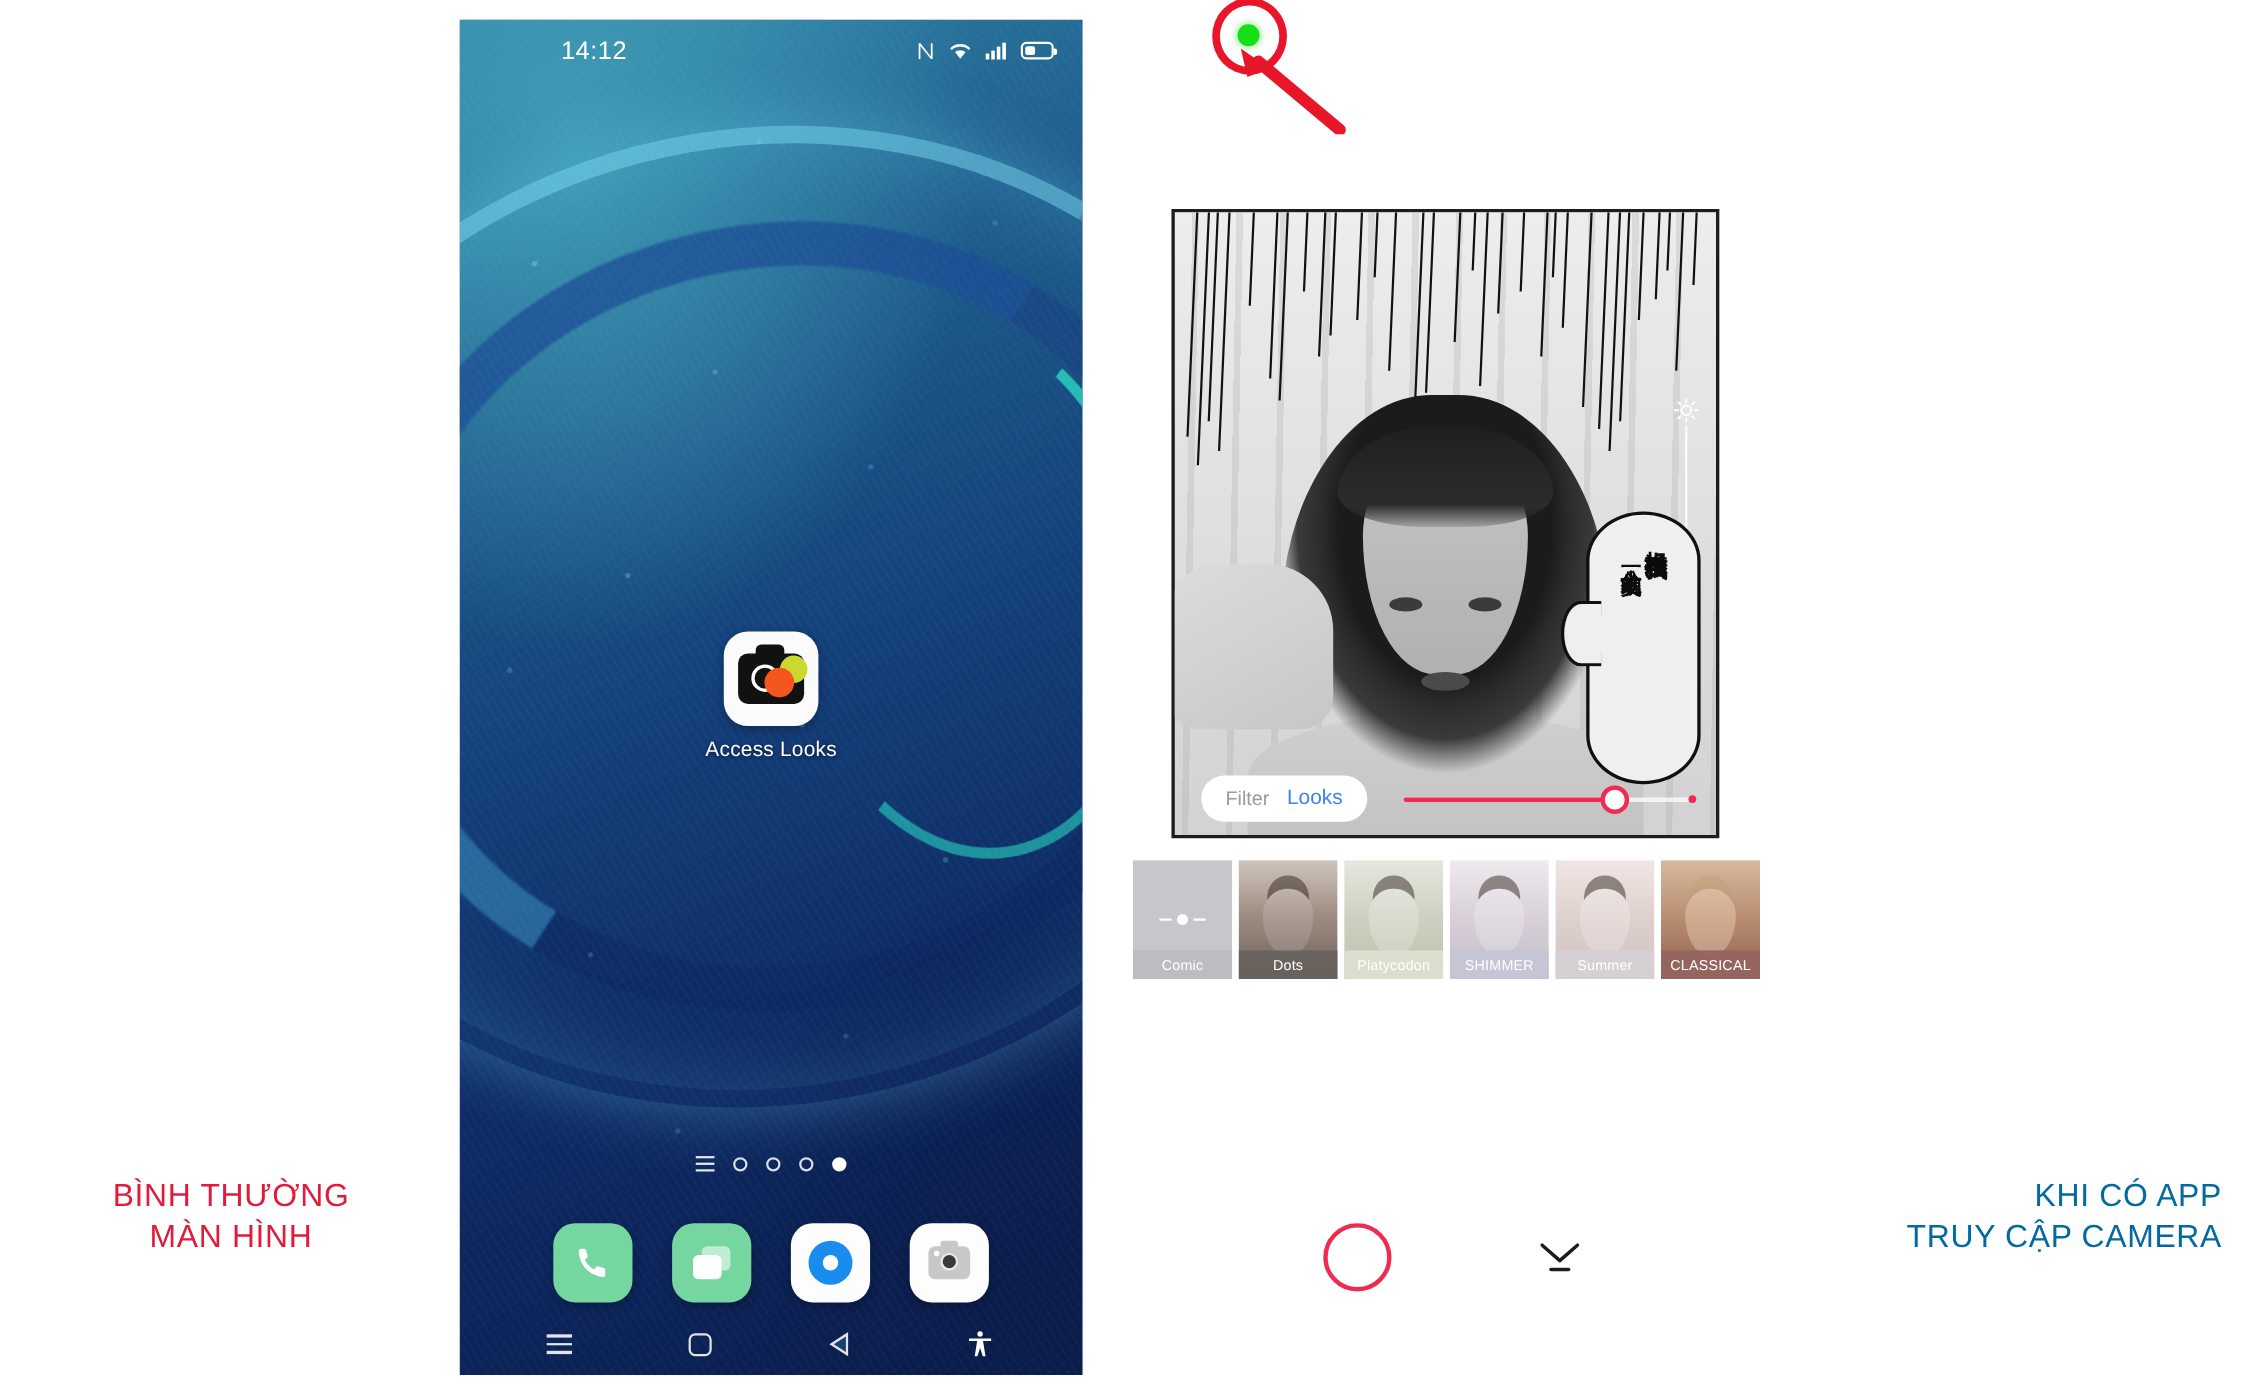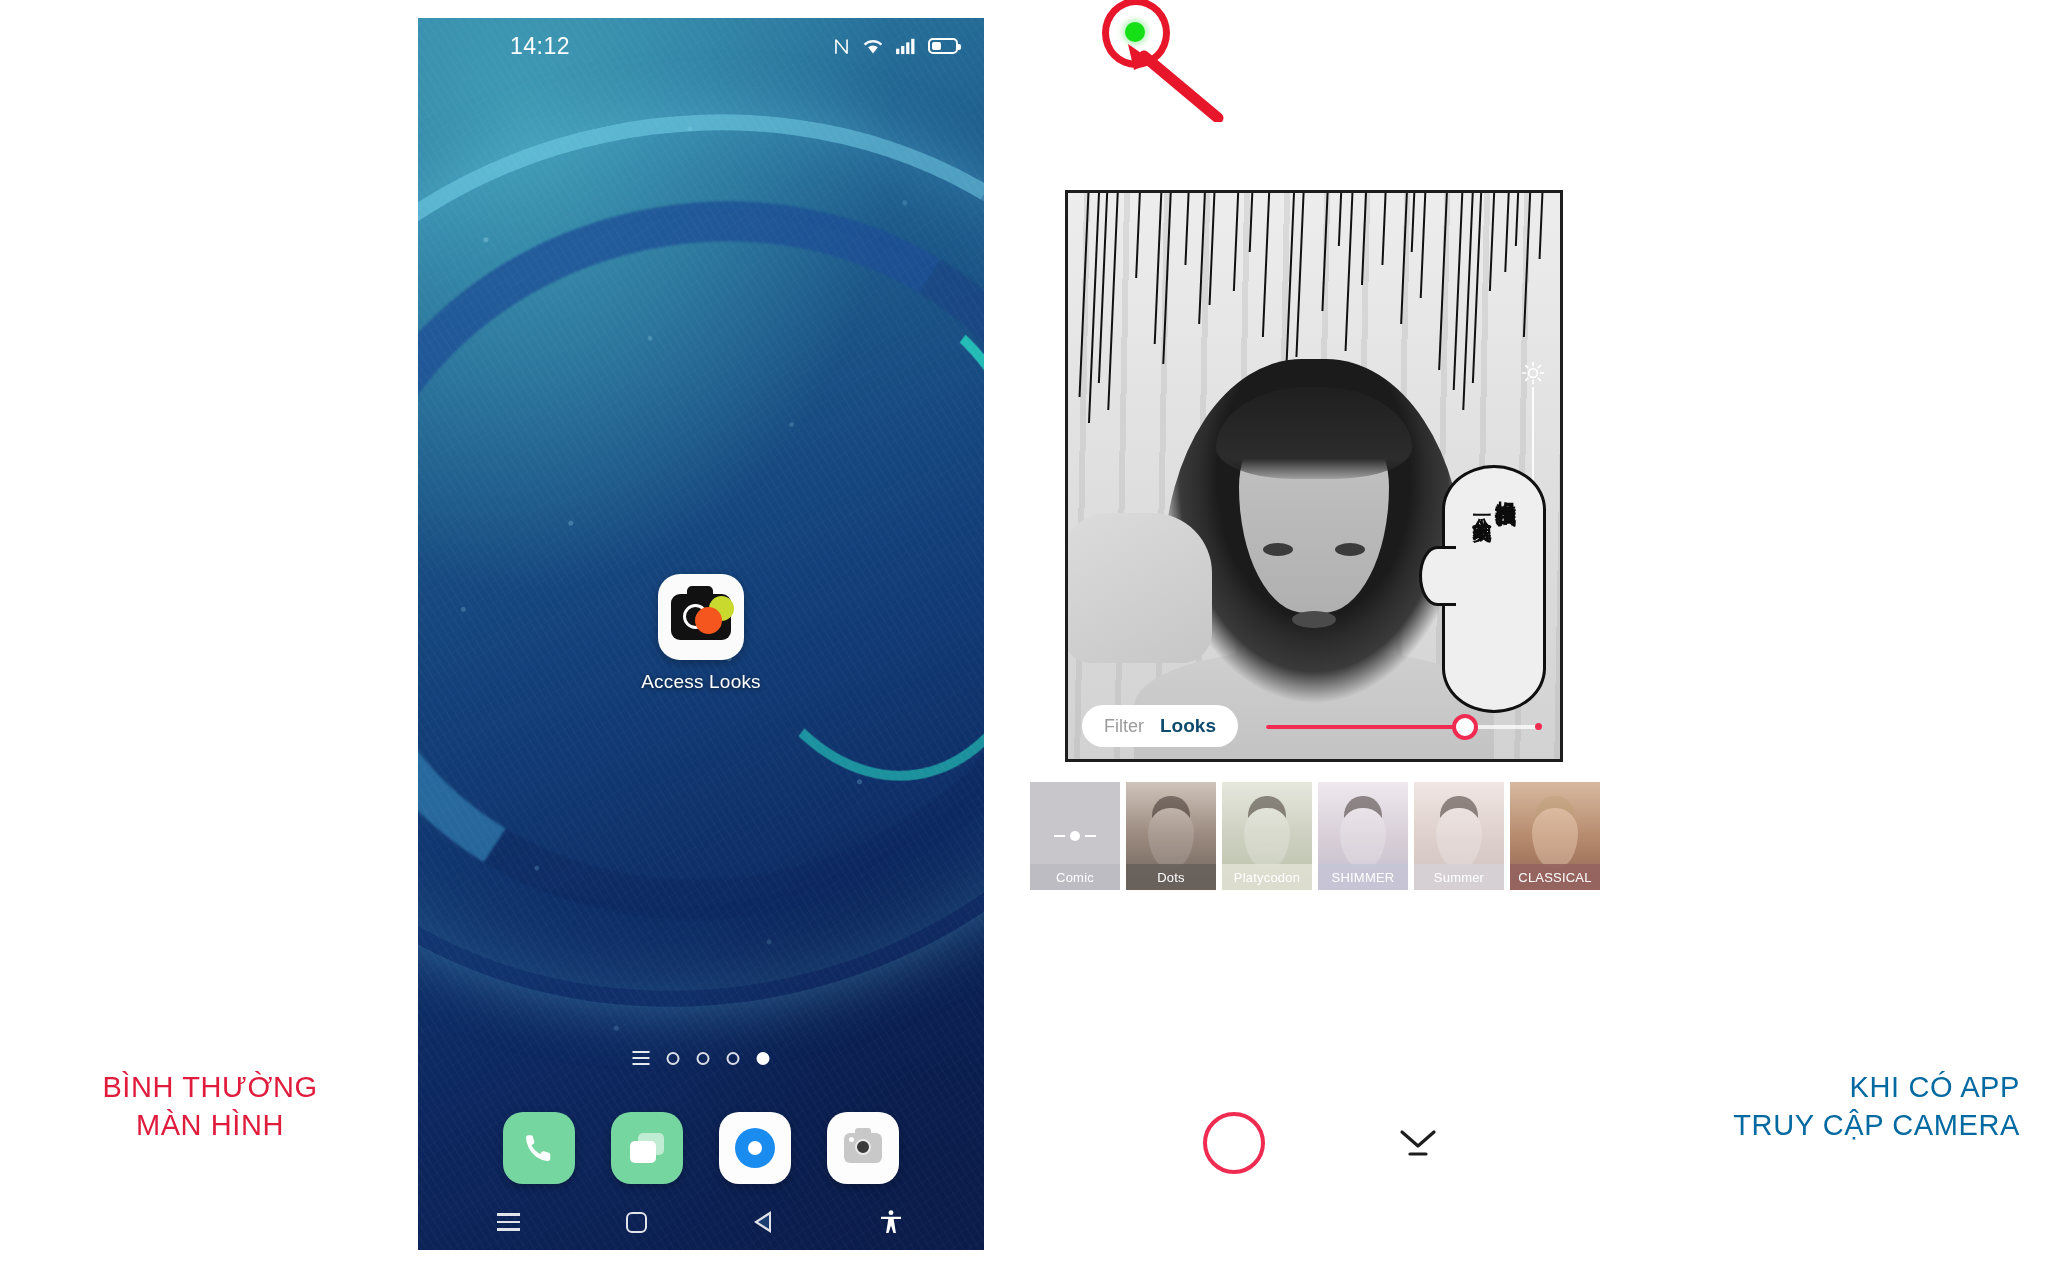--- a/index.html
+++ b/index.html
@@ -348,29 +348,29 @@
     position: absolute; left: 12px; top: 26px; width: 2px; height: 112px;
     background: rgba(255,255,255,.9);
   }
   .expo-knob {
     position: absolute; left: 3px; bottom: 0; width: 20px; height: 20px;
     border-radius: 50%; background: #fff; box-shadow: 0 0 4px rgba(0,0,0,.25);
   }
 
   
   .vf-bottom {
-    position: absolute; left: 0; right: 0; bottom: 10px; height: 46px;
+    position: absolute; left: 10px; right: 0; bottom: 10px; height: 46px;
   }
   .pill {
     position: absolute; left: 14px; top: 2px; height: 42px;
     background: #fff; border-radius: 21px;
     display: flex; align-items: center; gap: 16px; padding: 0 22px;
   }
   .pill .p-off { color: #9b9b9b; font-size: 18px; }
-  .pill .p-on  { color: #0c4a6e; font-size: 19px; font-weight: 700; }
+  .pill .p-on  { color: #3b82f6; font-size: 19px; font-weight: 400; }
   .vslider { position: absolute; left: 198px; right: 18px; top: 20px; height: 8px; }
   .vs-track { position: absolute; inset: 0; top: 2px; height: 4px; background: rgba(255,255,255,.75); border-radius: 2px; }
   .vs-fill  { position: absolute; left: 0; top: 2px; height: 4px; width: 72%; background: #f02b52; border-radius: 2px; }
   .vs-end   { position: absolute; right: 0; top: 0; width: 7px; height: 7px; border-radius: 50%; background: #f02b52; }
   .vs-knob  {
     position: absolute; left: 72%; top: 50%; transform: translate(-50%,-50%);
     width: 26px; height: 26px; border-radius: 50%;
     background: #fff; border: 4px solid #f02b52;
   }
 

